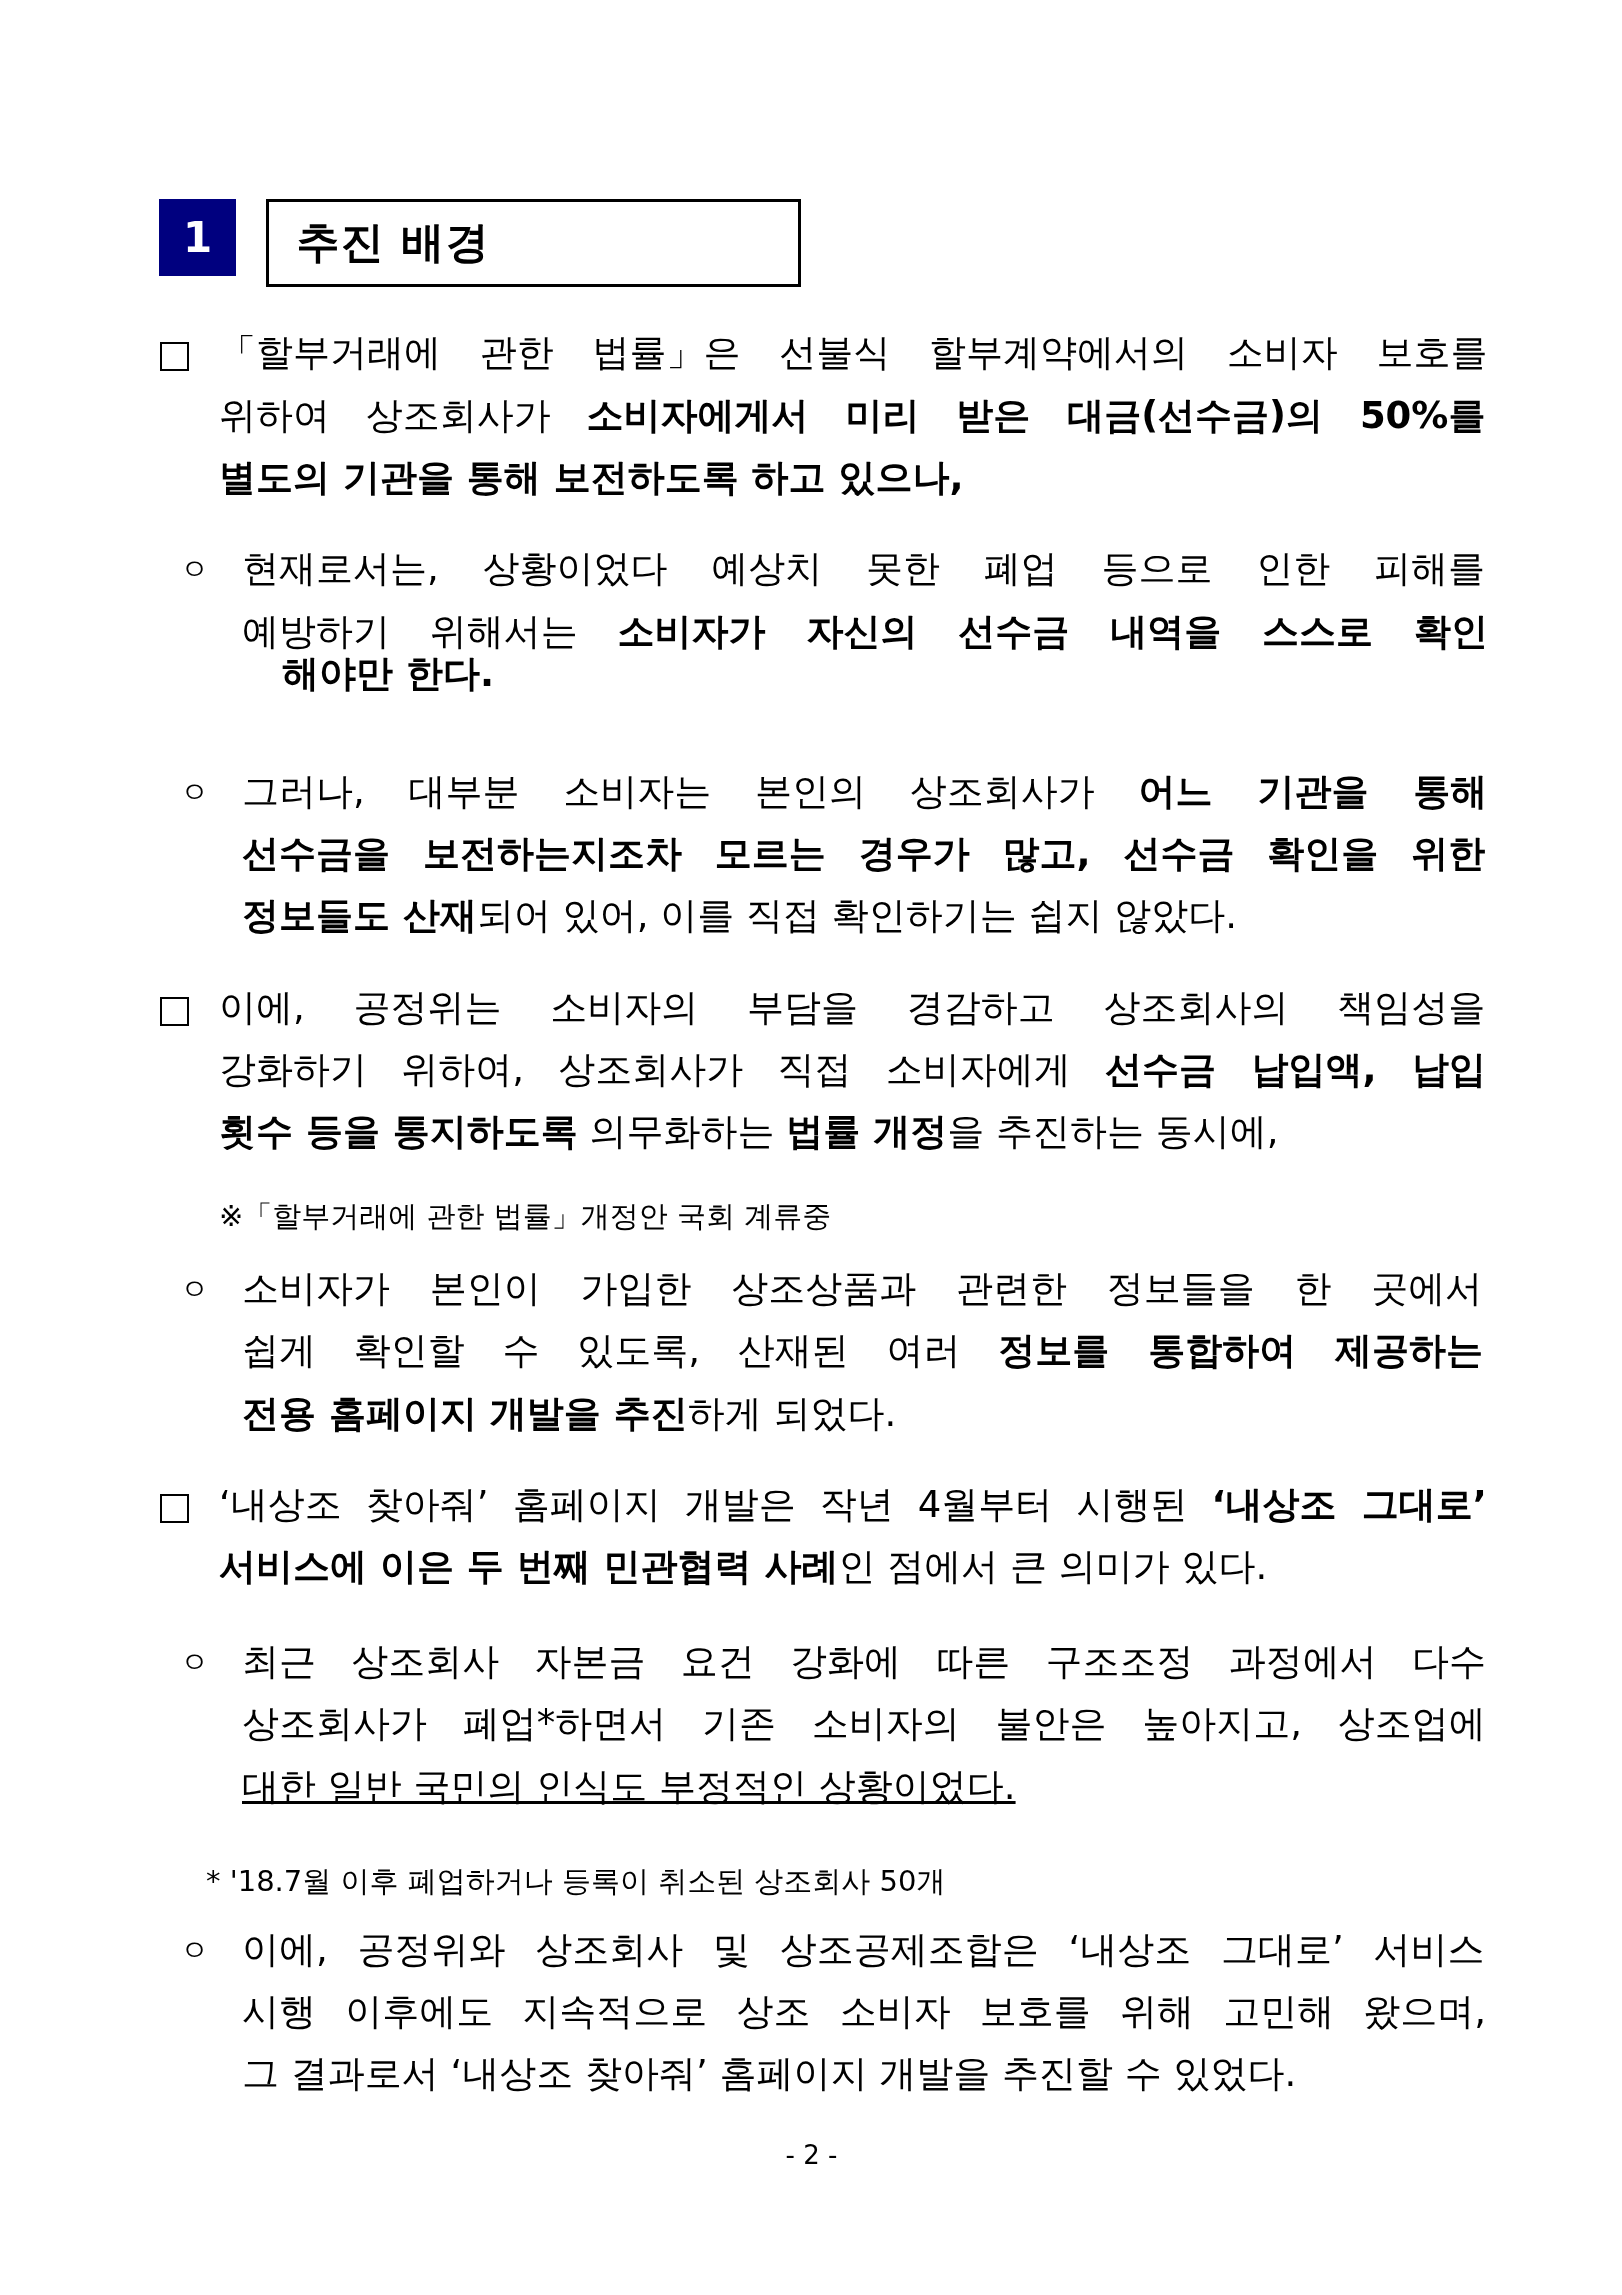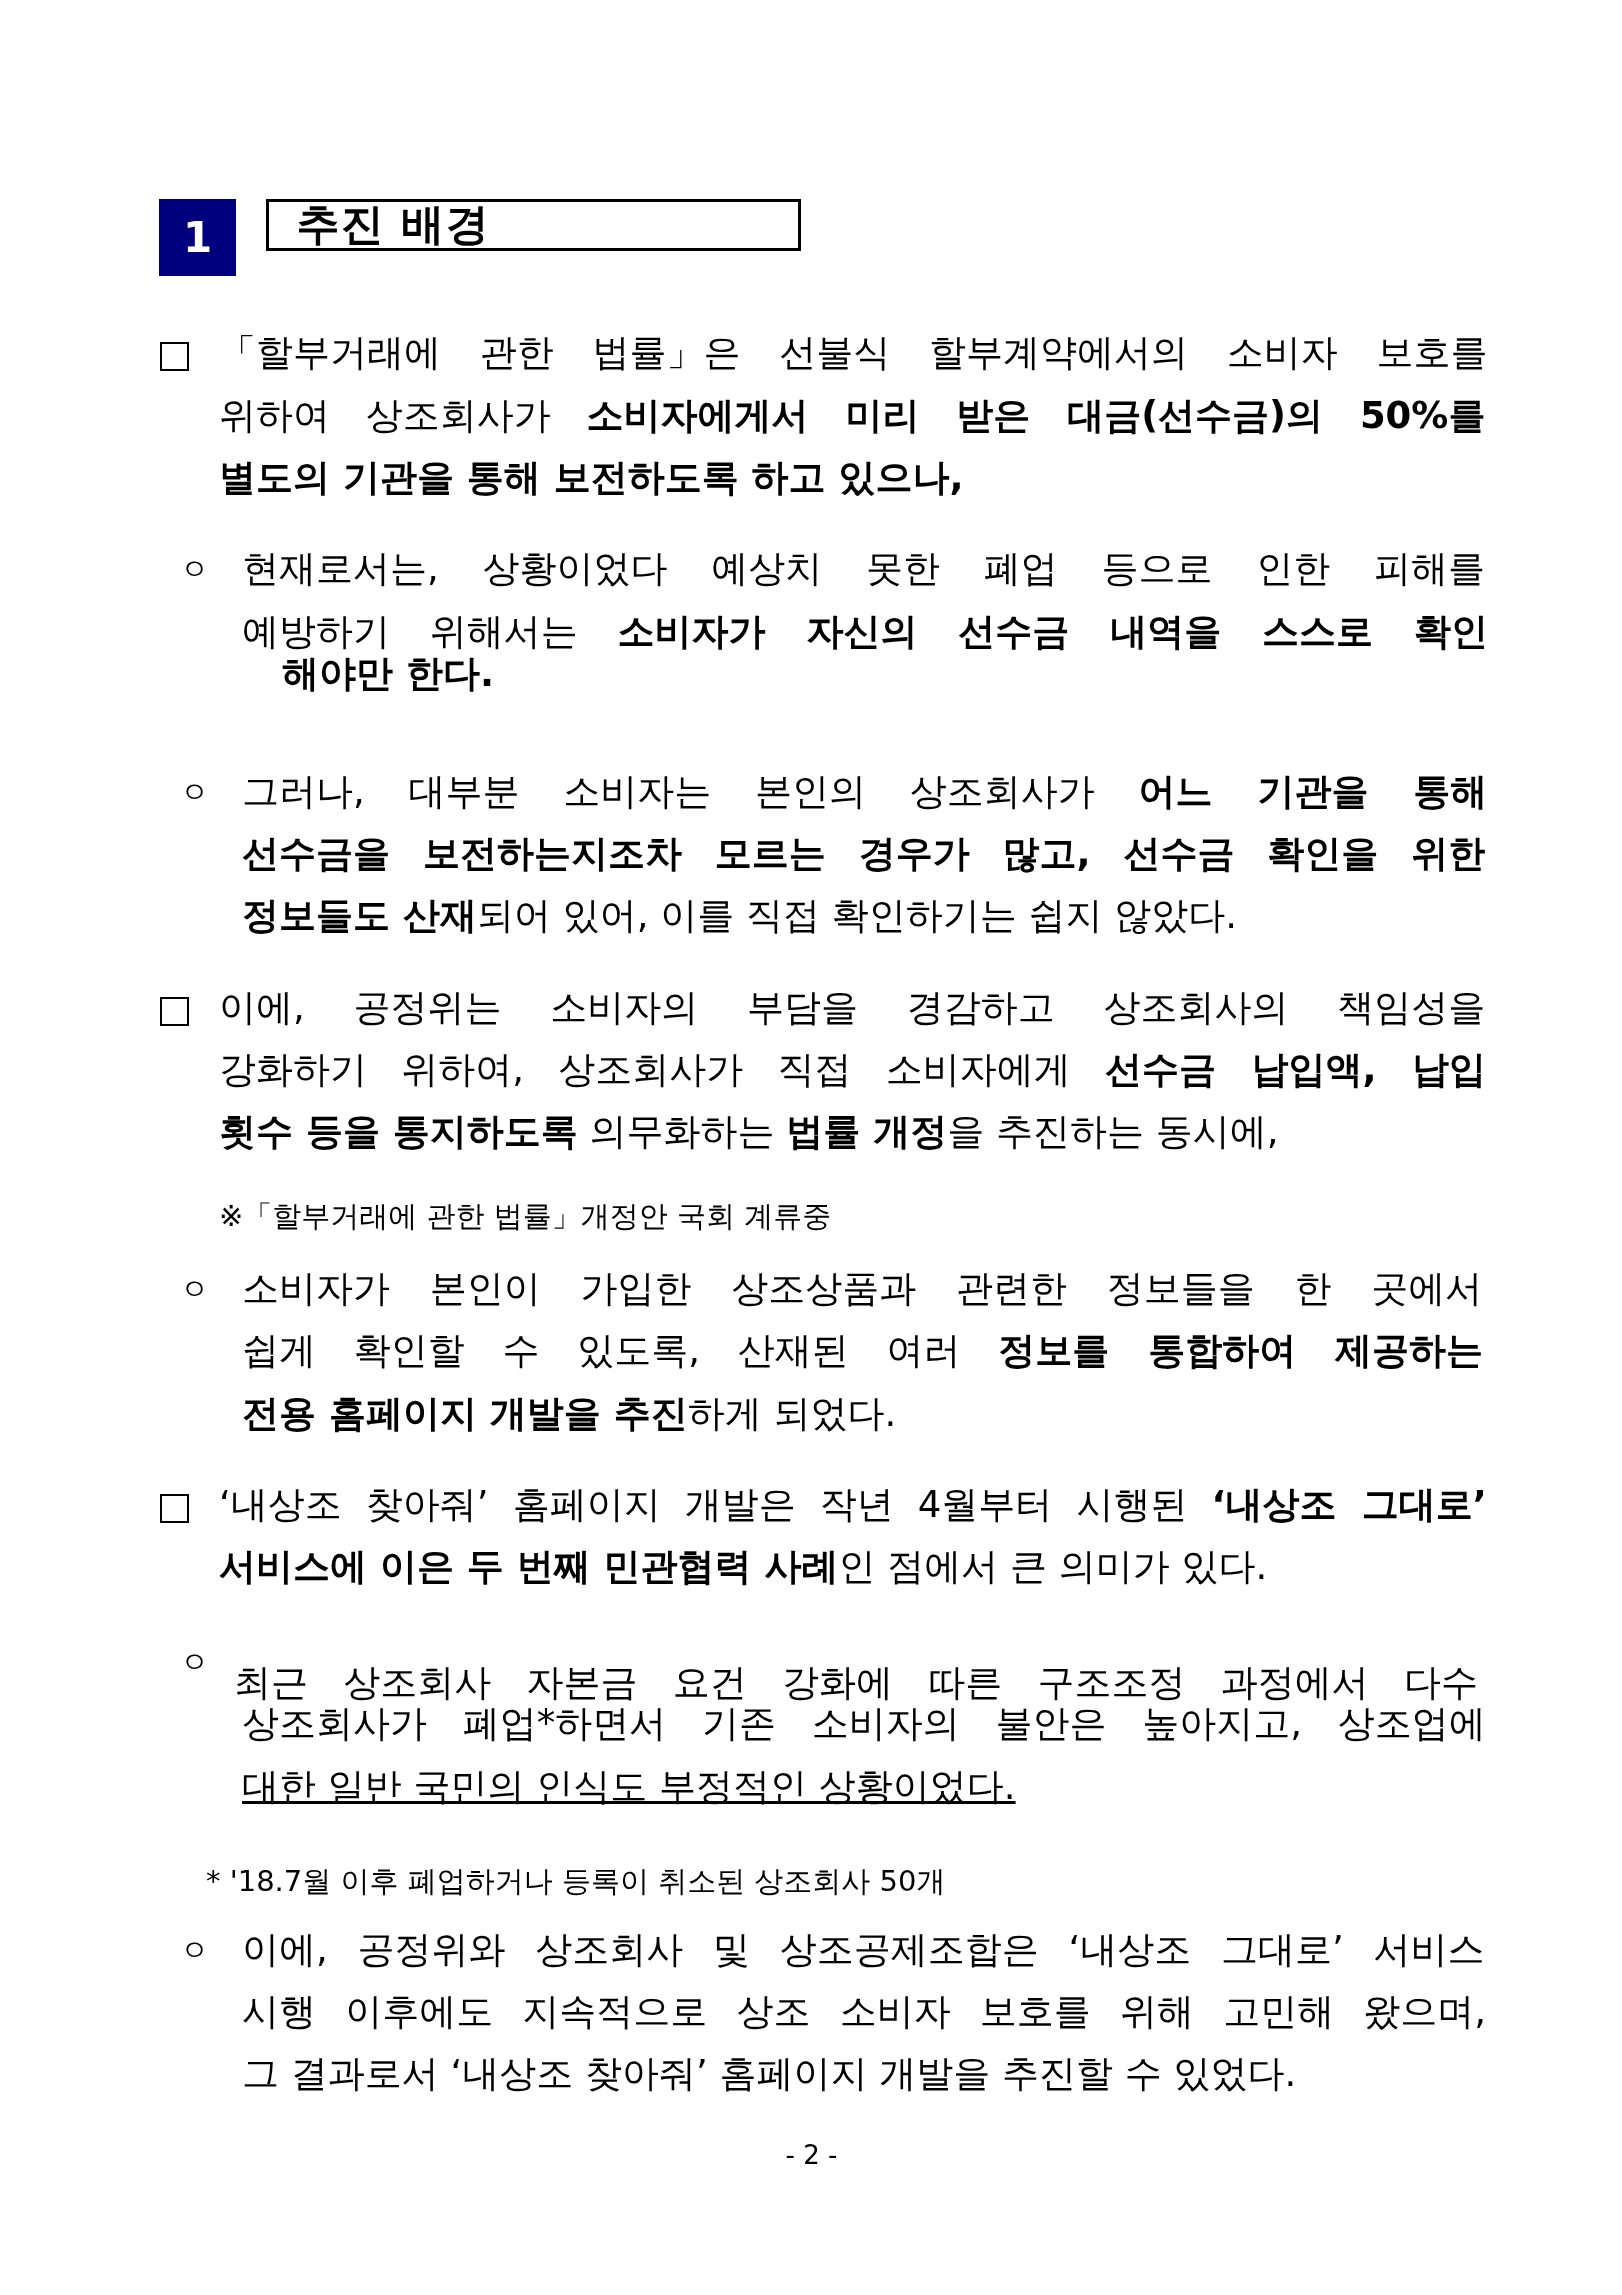--- a/index.html
+++ b/index.html
@@ -1,21 +1,21 @@
 <!DOCTYPE html>
 <html style="font-size:10.5px"><head>
 <meta charset="utf-8">
 <style>
   html, body { margin:0; padding:0; background:#fff; }
   body { width:1623px; height:2295px; position:relative; overflow:hidden;
          font-family:"DejaVu Sans", "Liberation Sans", sans-serif; color:#000; }
   .num-box { position:absolute; left:159px; top:199px; width:77px; height:77px;
              background:#00007f; color:#fff; font-size:42px; font-weight:bold;
              display:flex; align-items:center; justify-content:center; }
-  .title-box { position:absolute; left:266px; top:199px; width:535px; height:52px;
+  .title-box { position:absolute; left:266px; top:199px; width:535px; height:88px;
                border:3.3px solid #000; box-sizing:border-box; padding-left:27.5px;
                display:flex; align-items:center; font-size:43px; font-weight:bold; letter-spacing:1.3px; }
   .line { position:absolute; font-size:37px; line-height:46px; white-space:nowrap; text-align:justify; }
   .b { font-weight:bold; }
   .sq { position:absolute; width:29px; height:29px; border:2.6px solid #000; box-sizing:border-box; }
   .circ { position:absolute; font-size:34px; line-height:46px; }
   .note { position:absolute; font-size:29px; line-height:39px; white-space:nowrap; }
   .page-num { position:absolute; left:0; width:1623px; top:2140px; text-align:center; font-size:26px; }
 </style>
 </head>
@@ -47,21 +47,21 @@
     <div class="line" style="top: 1109px; left: 219px;"><span class="b">횟수 등을 통지하도록</span><span> 의무화하는 </span><span class="b">법률 개정</span><span>을 추진하는 동시에,</span></div>
     <div class="note" style="top: 1197px; left: 219px;">※「할부거래에 관한 법률」개정안 국회 계류중</div>
     <div class="circ" style="left: 180px; top: 1266px; font-size: 29px;">ㅇ</div>
     <div class="line" style="top: 1266px; left: 242px; word-spacing: 28px;"><span>소비자가 본인이 가입한 상조상품과 관련한 정보들을 한 곳에서</span></div>
     <div class="line" style="top: 1328px; left: 242px; word-spacing: 26px;"><span>쉽게 확인할 수 있도록, 산재된 여러 </span><span class="b">정보를 통합하여 제공하는</span></div>
     <div class="line" style="top: 1391px; left: 242px;"><span class="b">전용 홈페이지 개발을 추진</span><span>하게 되었다.</span></div>
     <div class="sq" style="left: 160px; top: 1494px;"></div>
     <div class="line" style="top: 1482px; left: 219px; word-spacing: 12.3px;"><span>‘내상조 찾아줘’ 홈페이지 개발은 작년 4월부터 시행된 </span><span class="b">‘내상조 그대로’</span></div>
     <div class="line" style="top: 1544px; left: 219px;"><span class="b">서비스에 이은 두 번째 민관협력 사례</span><span>인 점에서 큰 의미가 있다.</span></div>
     <div class="circ" style="left: 180px; top: 1639px; font-size: 29px;">ㅇ</div>
-    <div class="line" style="top: 1639px; left: 234px; word-spacing: 23.5px; margin-top: 21px;"><span>최근 상조회사 자본금 요건 강화에 따른 구조조정 과정에서 다수</span></div>
+    <div class="line" style="top: 1639px; left: 242px; word-spacing: 23.5px;"><span>최근 상조회사 자본금 요건 강화에 따른 구조조정 과정에서 다수</span></div>
     <div class="line" style="top: 1701px; left: 242px; word-spacing: 24px;"><span>상조회사가 폐업*하면서 기존 소비자의 불안은 높아지고, 상조업에</span></div>
     <div class="line" style="top: 1764px; left: 242px; text-decoration: underline;"><span>대한 일반 국민의 인식도 부정적인 상황이었다.</span></div>
     <div class="note" style="top: 1862px; left: 206px;">* '18.7월 이후 폐업하거나 등록이 취소된 상조회사 50개</div>
     <div class="circ" style="left: 180px; top: 1927px; font-size: 29px;">ㅇ</div>
     <div class="line" style="top: 1927px; left: 242px; word-spacing: 18px;"><span>이에, 공정위와 상조회사 및 상조공제조합은 ‘내상조 그대로’ 서비스</span></div>
     <div class="line" style="top: 1989px; left: 242px; word-spacing: 17.4px;"><span>시행 이후에도 지속적으로 상조 소비자 보호를 위해 고민해 왔으며,</span></div>
     <div class="line" style="top: 2051px; left: 242px;"><span>그 결과로서 ‘내상조 찾아줘’ 홈페이지 개발을 추진할 수 있었다.</span></div>
   </div>
 
 <div class="page-num">- 2 -</div>

